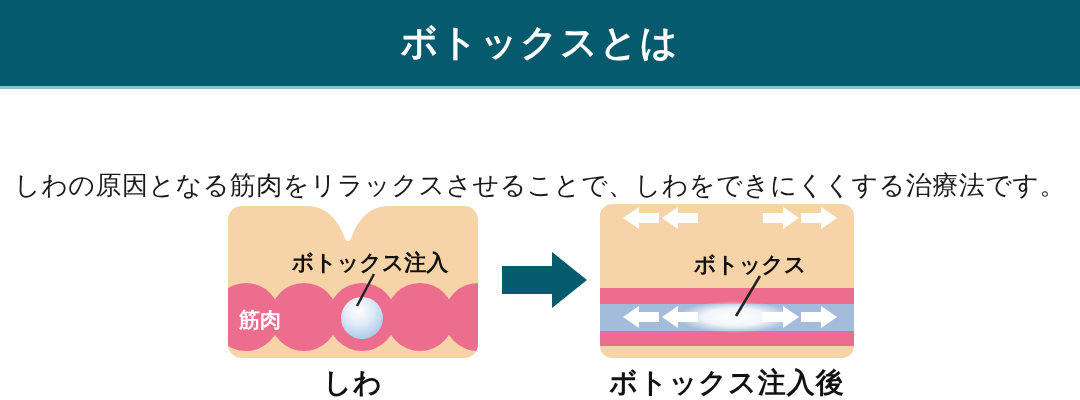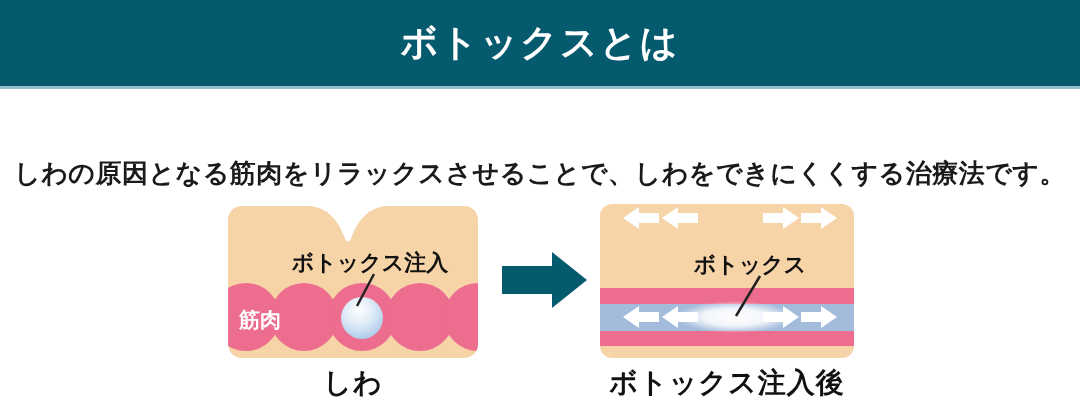--- a/index.html
+++ b/index.html
@@ -12,24 +12,23 @@
   .banner{
     position:absolute;left:0;top:0;width:1080px;height:86px;
     background:#065a6e;
     border-bottom:3px solid #8fbfca;
     display:flex;align-items:center;justify-content:center;
   }
   .banner h1{
     margin:0;color:#ffffff;font-size:37px;font-weight:bold;letter-spacing:2px;
   }
   .description{
-    position:absolute;left:0;top:156px;width:1080px;
+    position:absolute;left:0;top:168px;width:1080px;
     text-align:center;color:#1a1a1a;font-size:26px;letter-spacing:0.5px;
     white-space:nowrap;
-    font-weight:bold;
   }
   .fig{position:absolute;}
   .fig-before{left:228px;top:200px;width:250px;height:158px;}
   .fig-after{left:600px;top:200px;width:244px;height:158px;}
   .transition-arrow{position:absolute;left:502px;top:250px;width:86px;height:60px;}
   .caption{
     position:absolute;top:364px;text-align:center;
     color:#111111;font-size:28px;font-weight:bold;letter-spacing:1px;
     white-space:nowrap;
   }

